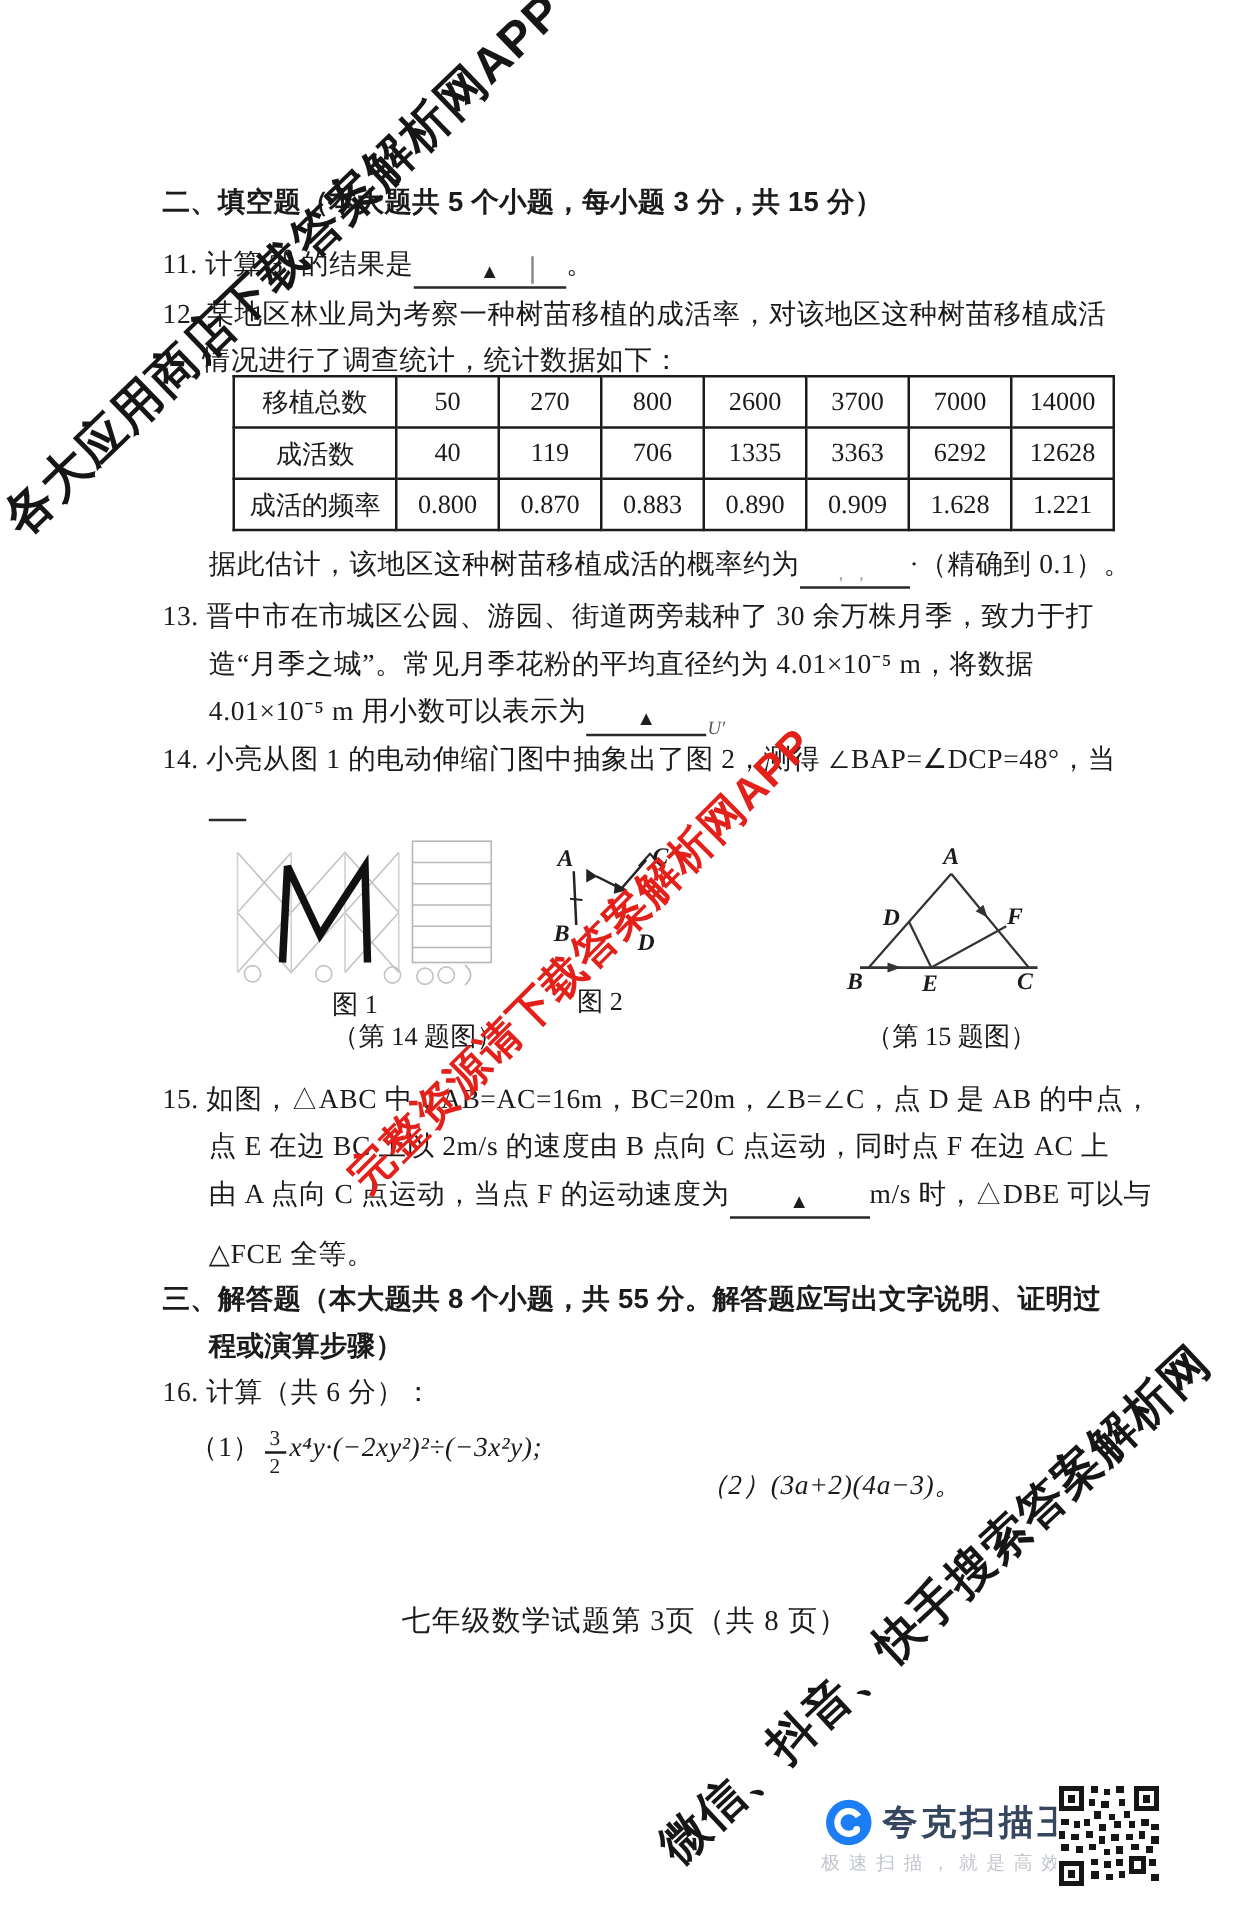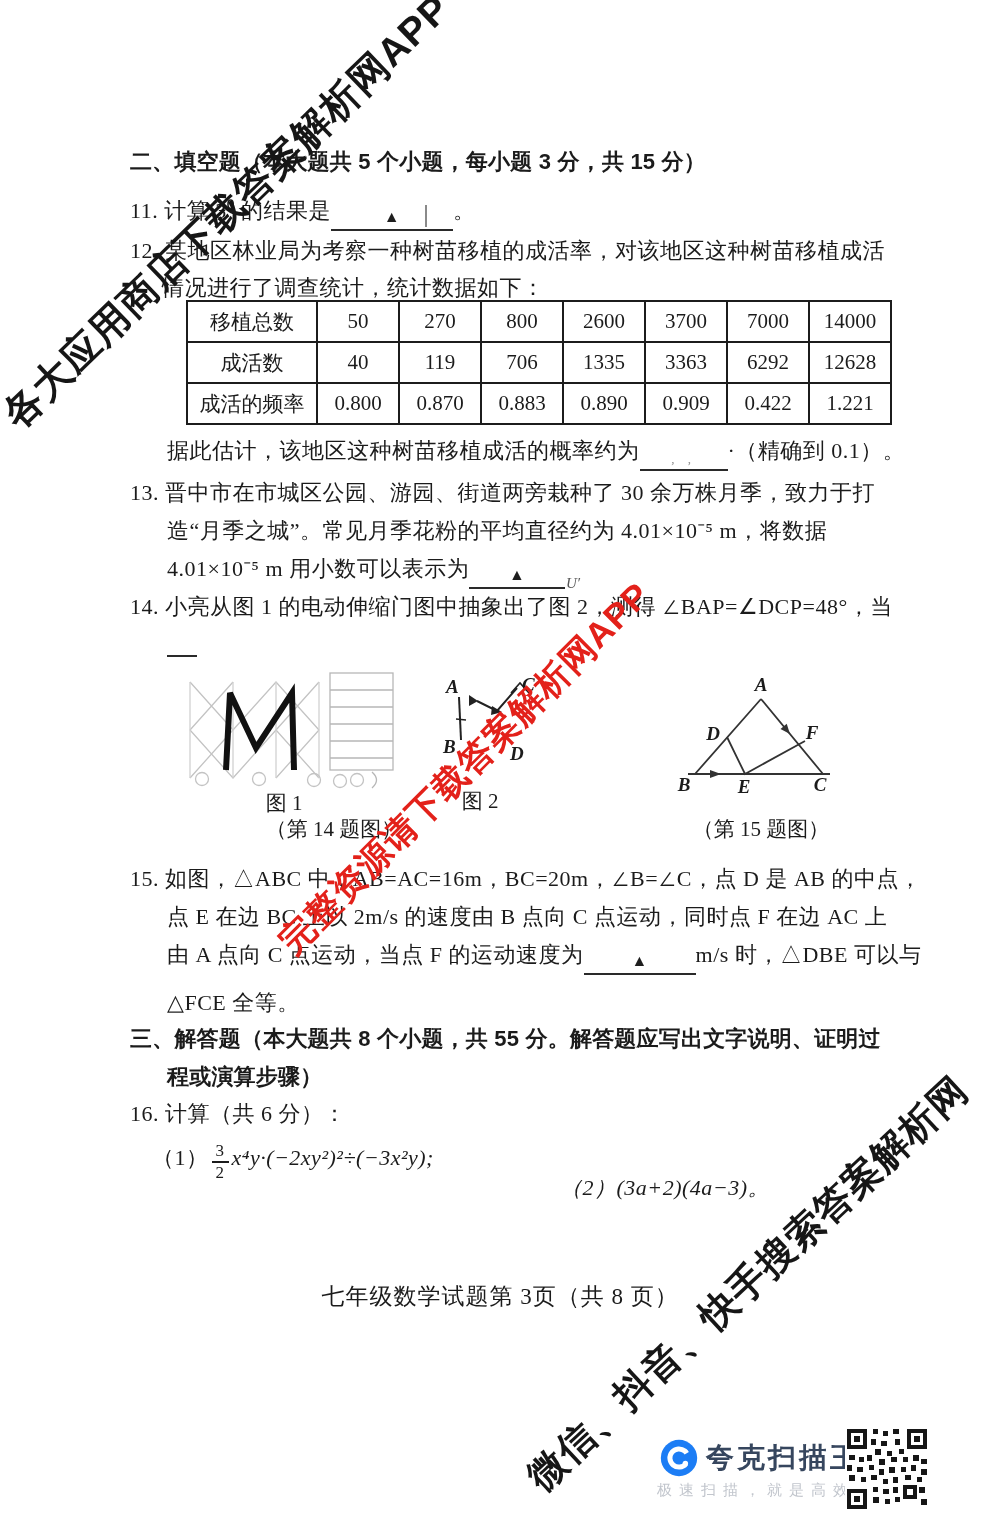--- a/index.html
+++ b/index.html
@@ -75,21 +75,21 @@
       <td class="val">6292</td>
       <td class="val">12628</td>
     </tr>
     <tr>
       <td class="lab">成活的频率</td>
       <td class="val">0.800</td>
       <td class="val">0.870</td>
       <td class="val">0.883</td>
       <td class="val">0.890</td>
       <td class="val">0.909</td>
-      <td class="val">0.422</td>
+      <td class="val">1.628</td>
       <td class="val">1.221</td>
     </tr>
   </tbody>
     </table>
 
   <div class="line" style="left:167px;top:436px;">
     <span>据此估计，该地区这种树苗移植成活的概率约为</span><span class="blank" style="width:88px;"><span class="faint">, ,</span></span><span>·（精确到 0.1）。</span>
   </div>
 
   <div class="line" style="left:130px;top:478px;">13. 晋中市在市城区公园、游园、街道两旁栽种了 30 余万株月季，致力于打</div>

